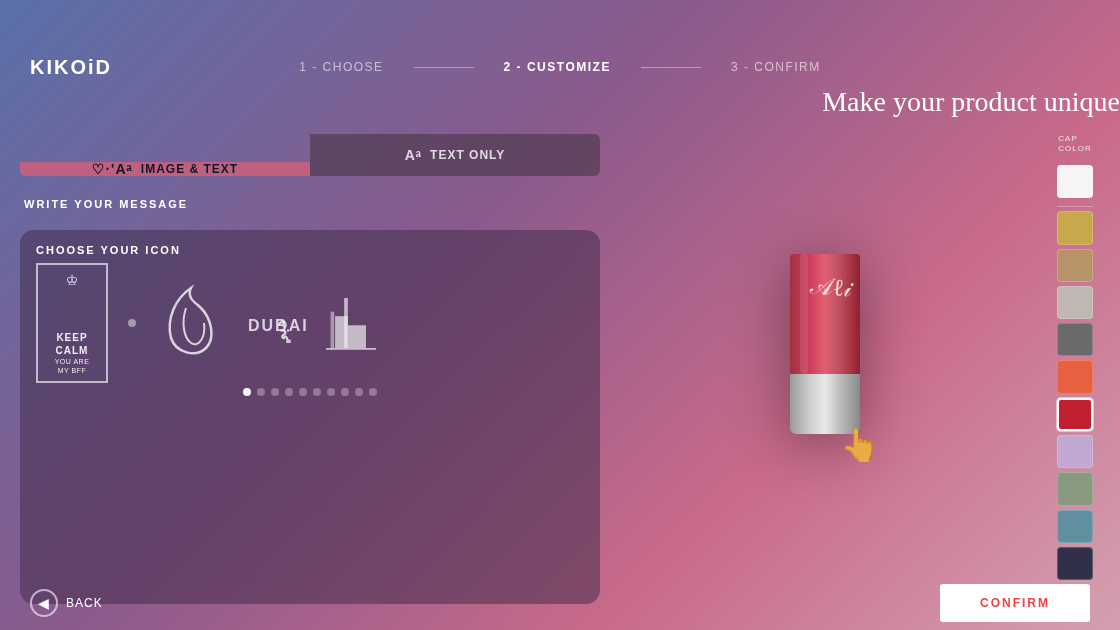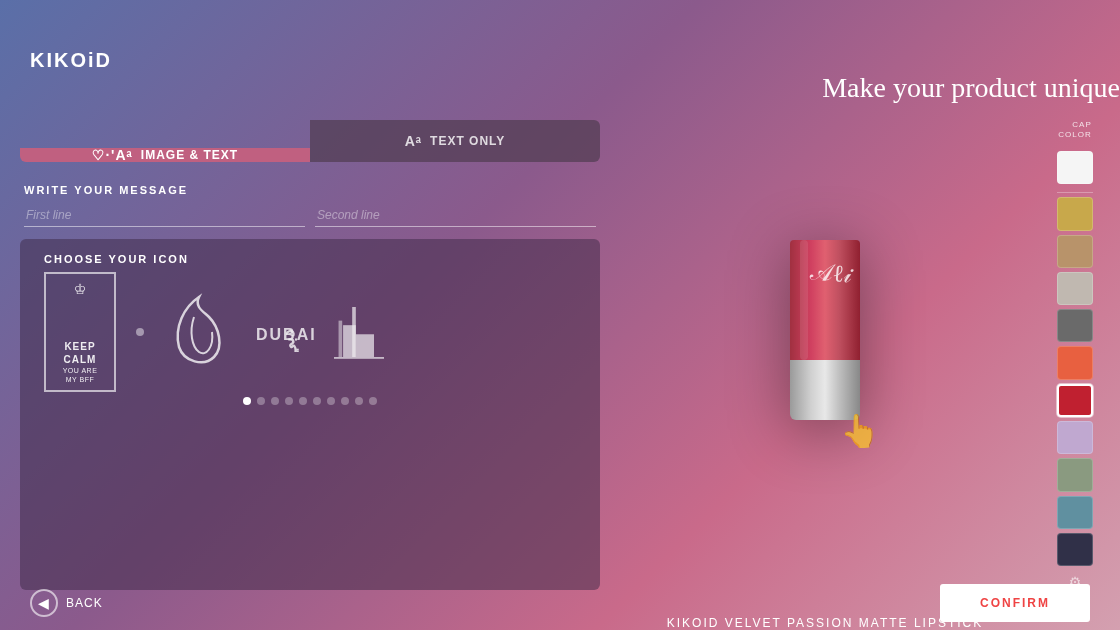--- a/index.html
+++ b/index.html
@@ -91,21 +91,21 @@
       gap: 8px;
       font-size: 12px;
       letter-spacing: 1px;
       font-weight: bold;
       cursor: pointer;
       border: none;
       text-transform: uppercase;
     }
     .tab-btn.active {
       background: #c06080;
-      color: #ffffff;
+      color: #0f172a;
       margin-top: 28px;
     }
     .tab-btn.inactive {
       background: rgba(80,60,80,0.7);
       color: rgba(255,255,255,0.8);
     }
     .tab-icon {
       font-size: 14px;
     }
 
@@ -136,22 +136,22 @@
       outline: none;
     }
     .text-input::placeholder {
       color: rgba(255,255,255,0.4);
       font-style: italic;
     }
 
     
     .icon-section {
       background: rgba(60,40,70,0.5);
-      border-radius: 6px;
-      padding: 14px 24px;
+      border-radius: 14px;
+      padding: 14px 16px;
       flex: 1;
     }
     .icon-grid {
       display: flex;
       gap: 20px;
       align-items: center;
       justify-content: flex-start;
       margin-top: 12px;
       height: 110px;
     }
@@ -291,21 +291,21 @@
       flex: 0 0 50px;
       display: flex;
       flex-direction: column;
       align-items: center;
       padding-top: 0;
       gap: 0;
     }
     .cap-color-label {
       font-size: 8px;
       color: rgba(255,255,255,0.8);
-      text-align: right;
+      text-align: left;
       letter-spacing: 1px;
       text-transform: uppercase;
       margin-bottom: 12px;
       line-height: 1.2;
     }
     .color-swatch {
       width: 36px;
       height: 36px;
       border-radius: 4px;
       margin-bottom: 4px;
@@ -373,20 +373,27 @@
       cursor: pointer;
       border-radius: 3px;
       text-transform: uppercase;
     }
   </style>
 </head>
 <body>
 
 <div class="header">
   <div class="logo">KIKOiD</div>
+  <div class="steps">
+    <span class="step">1 - CHOOSE</span>
+    <div class="step-divider"></div>
+    <span class="step active">2 - CUSTOMIZE</span>
+    <div class="step-divider"></div>
+    <span class="step">3 - CONFIRM</span>
+  </div>
 </div>
 
 <h1 class="main-title">Make your product unique</h1>
 
 <div class="content">
 
   <div class="left-panel">
 
     <div class="tab-bar">
       <button class="tab-btn active">
@@ -394,24 +401,20 @@
         <span>IMAGE &amp; TEXT</span>
       </button>
       <button class="tab-btn inactive">
         <span class="tab-icon">Aᵃ</span>
         <span>TEXT ONLY</span>
       </button>
     </div>
 
     <div class="message-section">
       <div class="section-label">WRITE YOUR MESSAGE</div>
-      <div class="inputs-row">
-        <input class="text-input" type="text" placeholder="First line" style="">
-        <input class="text-input" type="text" placeholder="Second line" style="">
-      </div>
     </div>
 
     <div class="icon-section">
       <div class="section-label">CHOOSE YOUR ICON</div>
       <div class="icon-grid">
 
         <div class="icon-item">
           <div class="keep-calm">
             <div class="kc-crown">♔</div>
             <div class="kc-title">KEEP<br>CALM</div>

